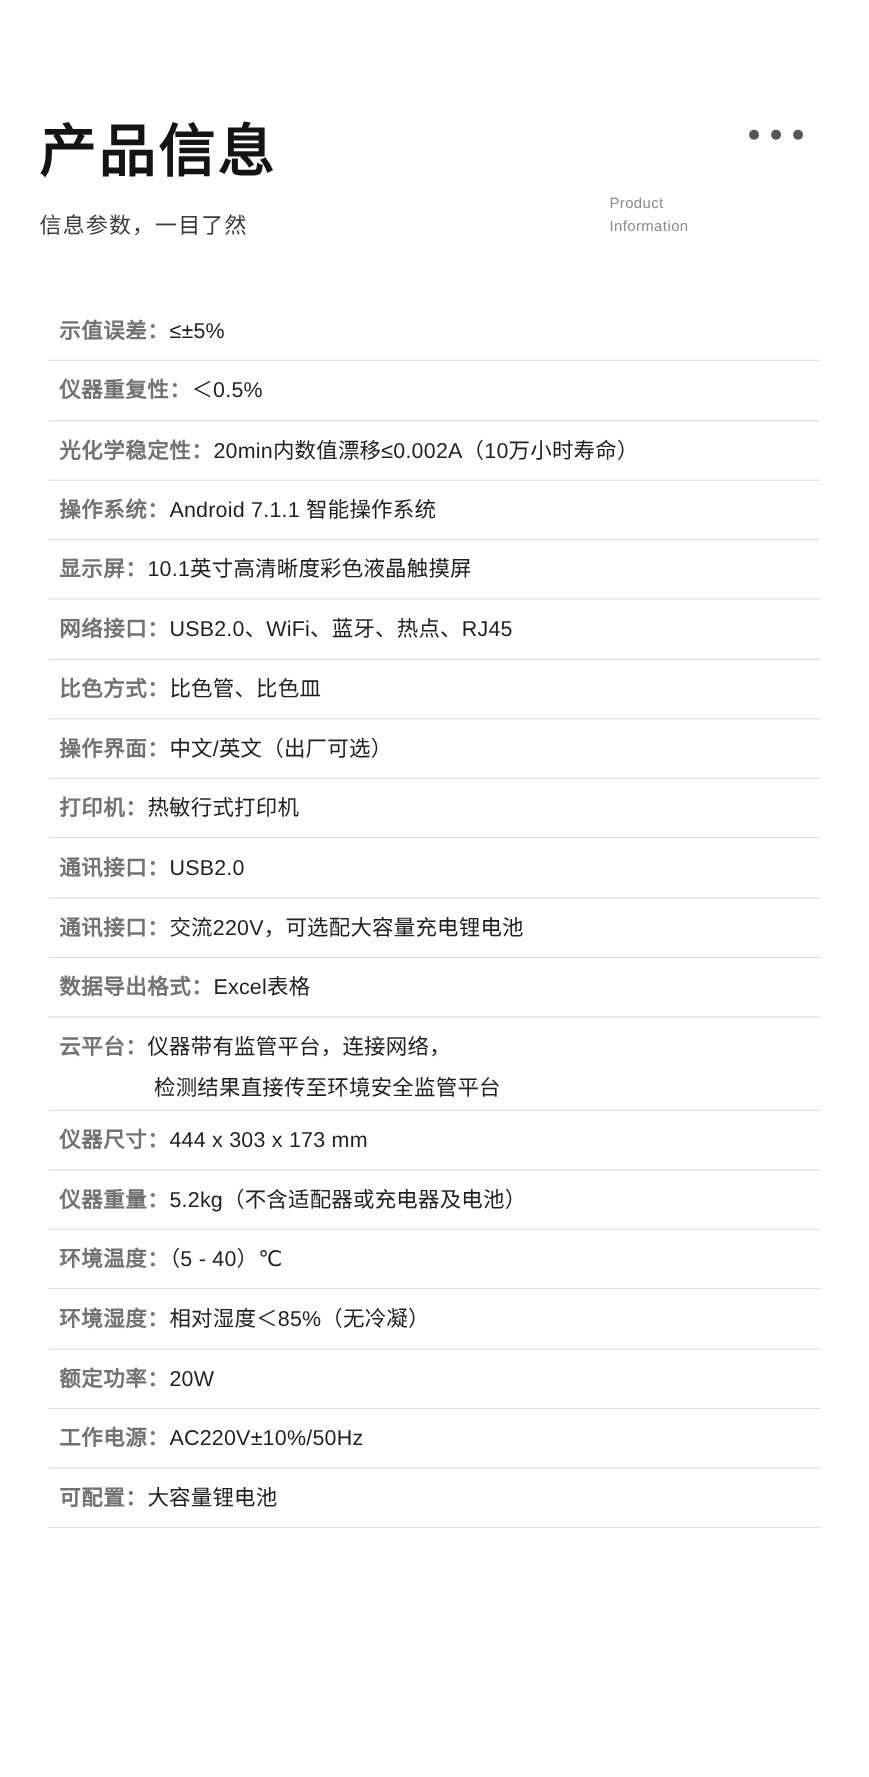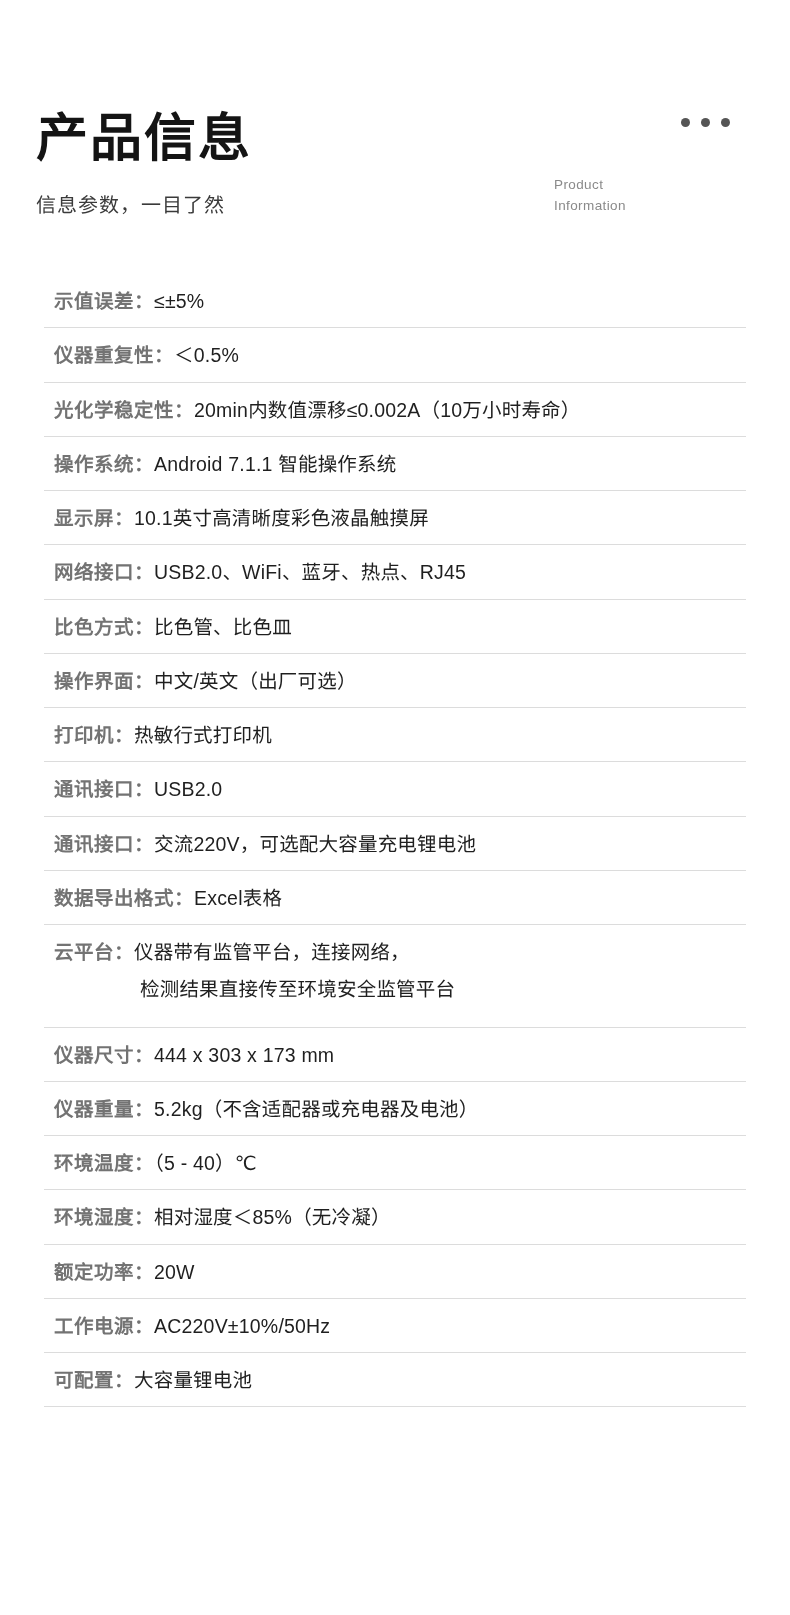--- a/index.html
+++ b/index.html
@@ -99,21 +99,21 @@
     font-weight: normal;
     color: #1f1f1f;
     letter-spacing: 0.2px;
   }
   .spec-value-line2 {
     display: block;
     padding-left: 86px;
     margin-top: 8px;
   }
   .spec-row.two-line {
-    padding-bottom: 22px;
+    padding-bottom: 4px;
   }
 </style>
 </head>
 <body>
 
 <div class="page">
 
   <div class="header">
     <h1 class="title">产品信息</h1>
     <div class="subtitle">信息参数，一目了然</div>

